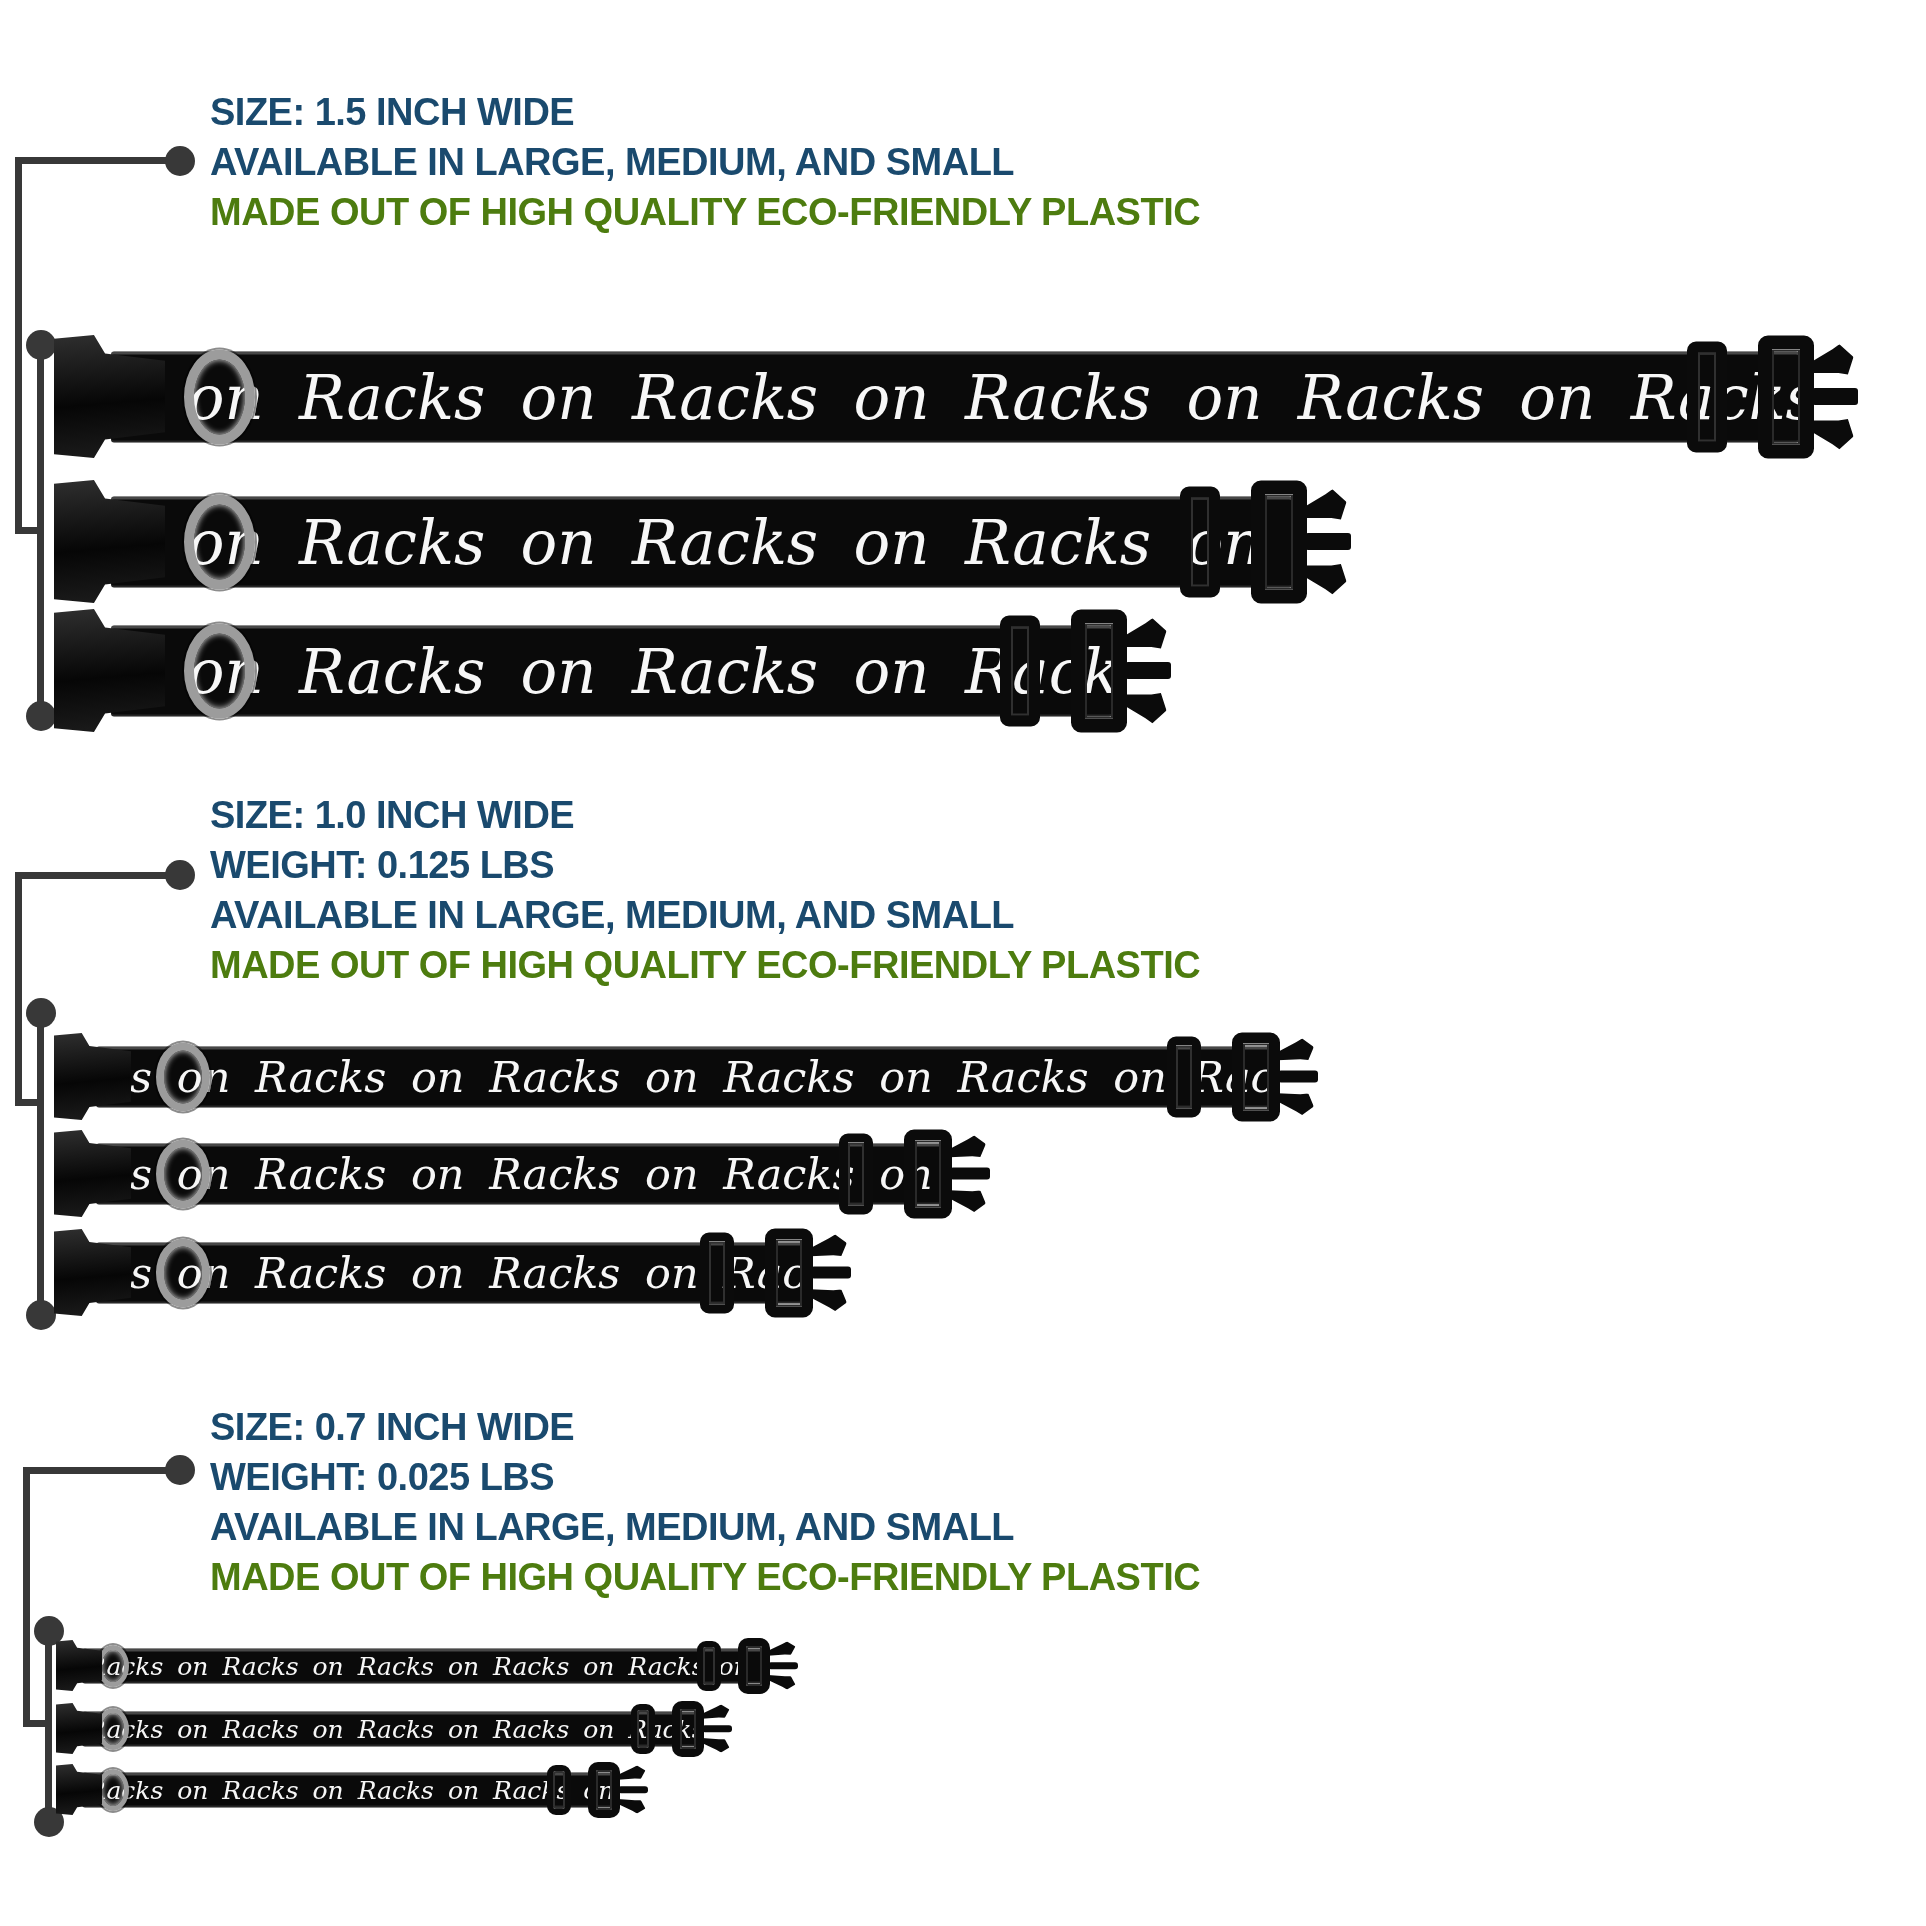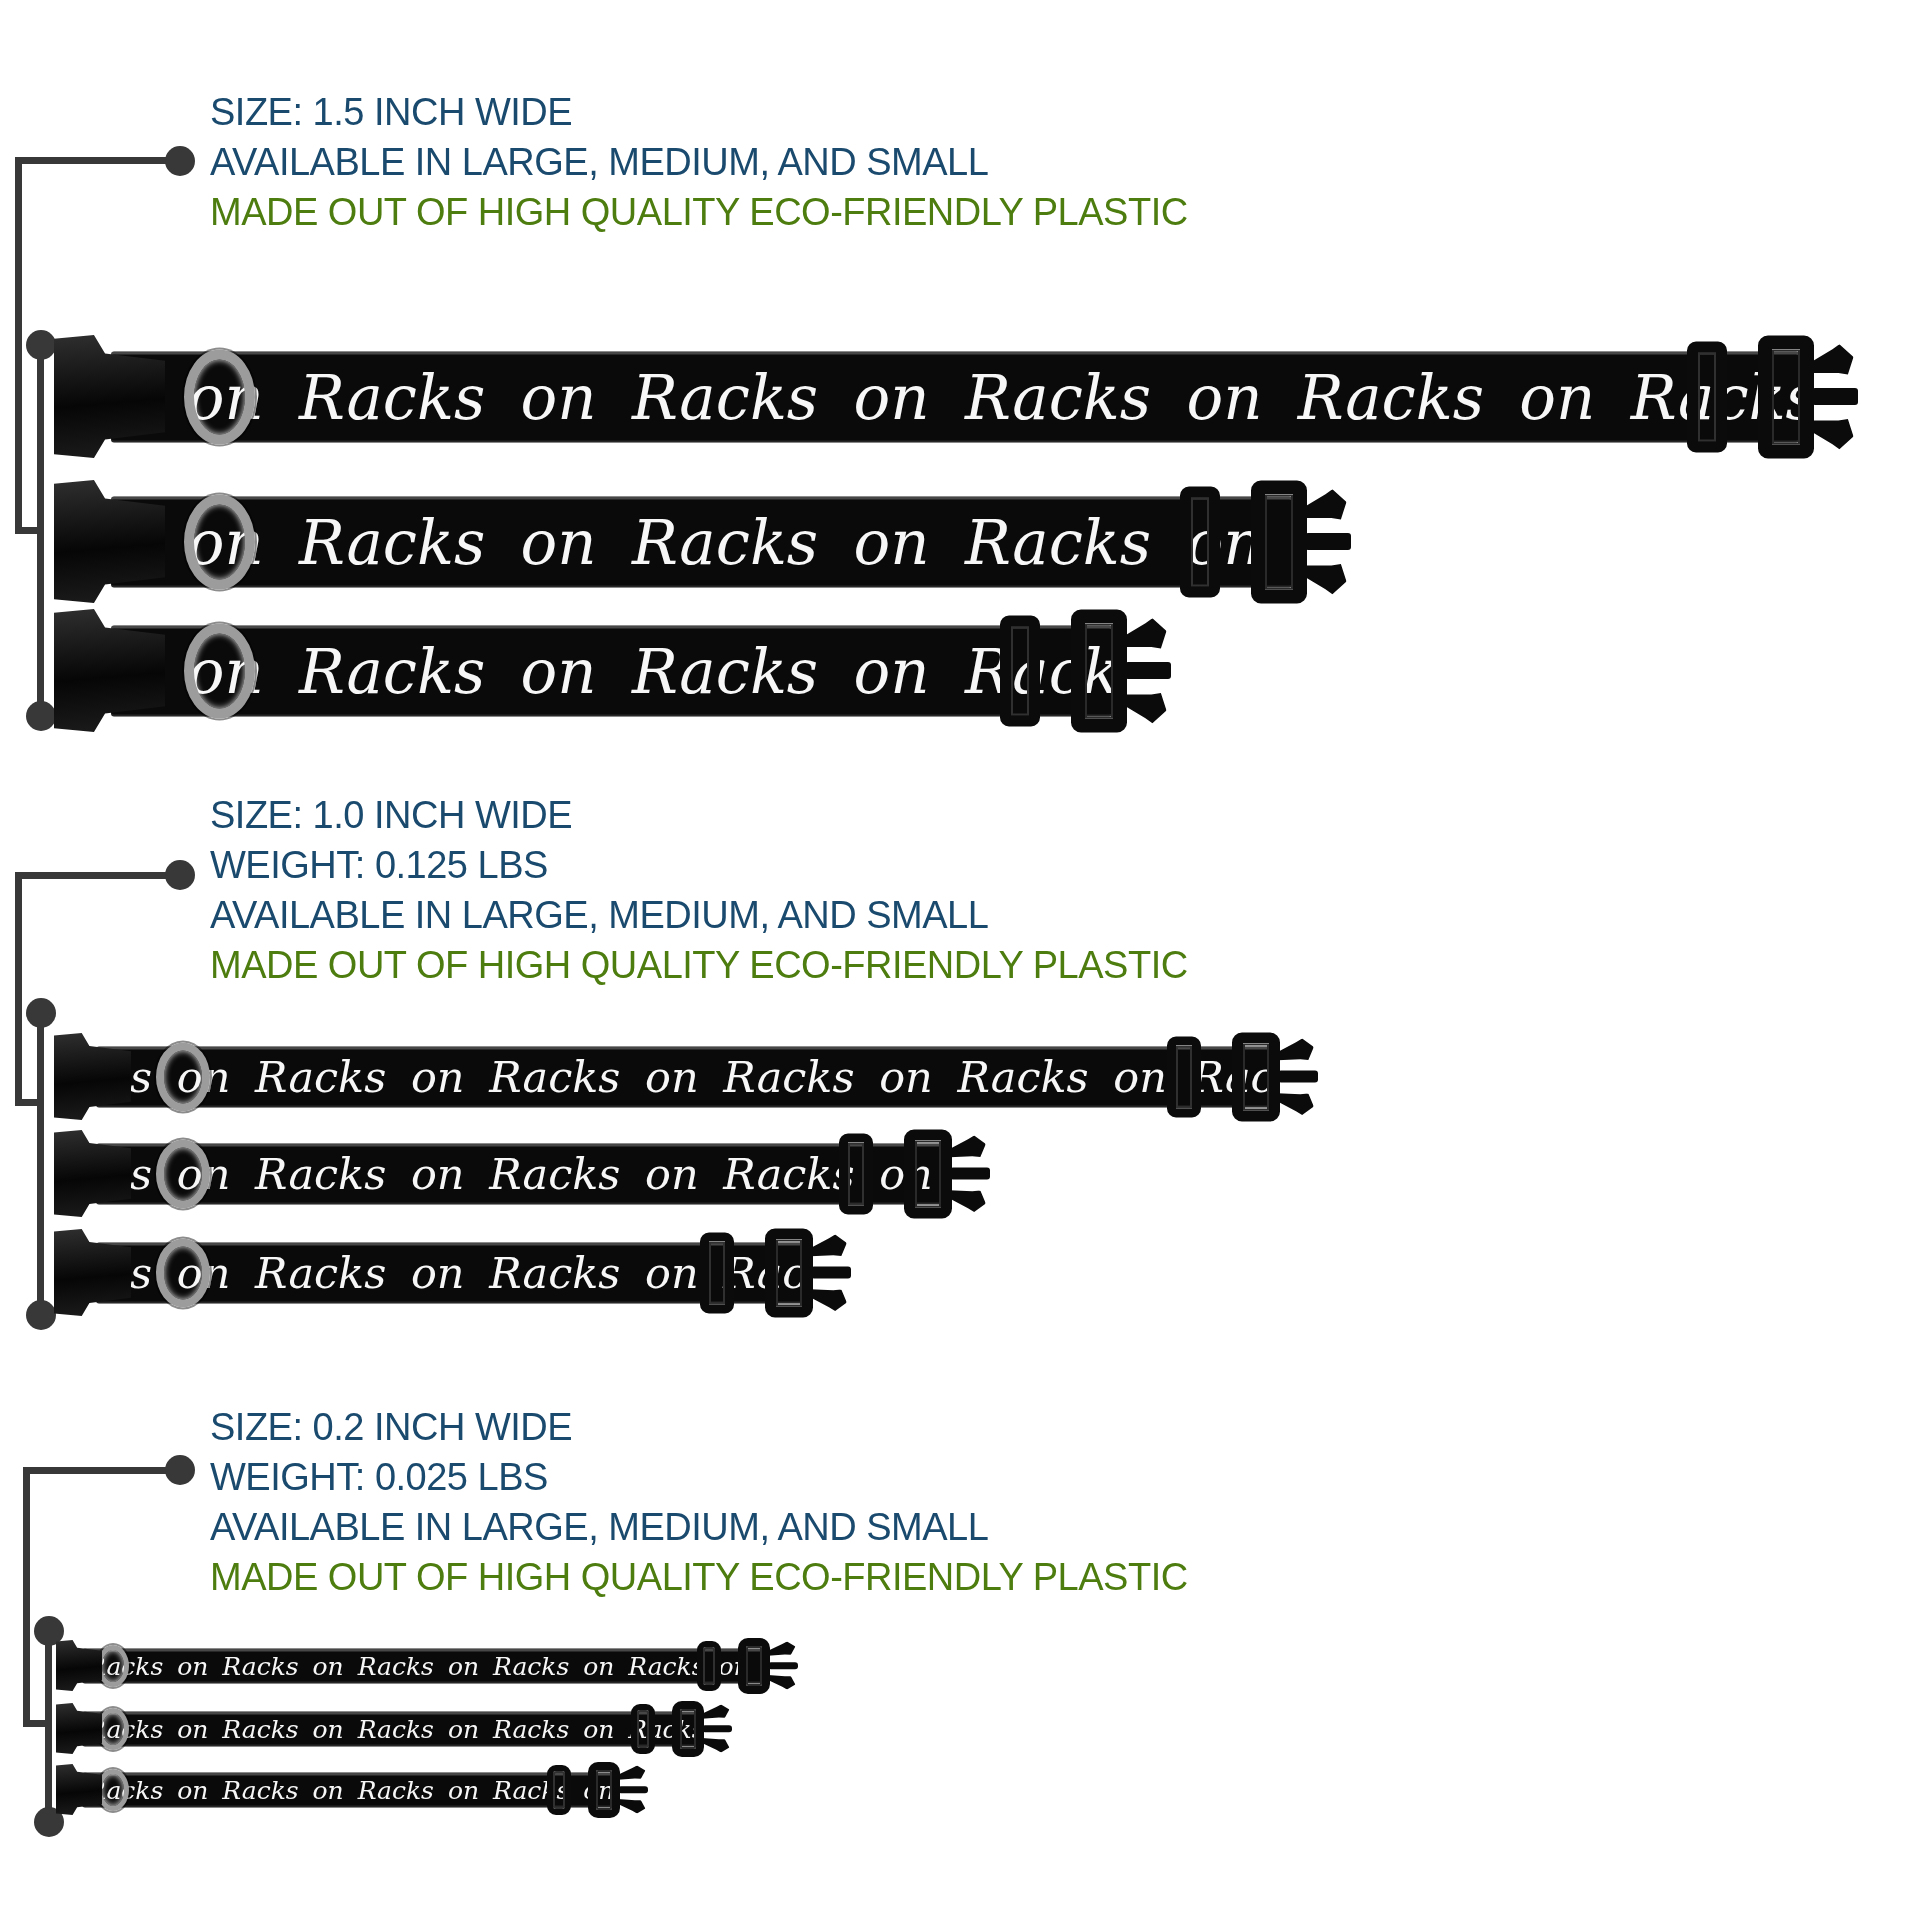--- a/index.html
+++ b/index.html
@@ -2,21 +2,21 @@
 <html><head>
 <meta charset="utf-8">
 <style>
   html,body{margin:0;padding:0;background:#fff;}
   .canvas{position:relative;width:1927px;height:1927px;background:#ffffff;overflow:hidden;
           font-family:"Liberation Sans",sans-serif;}
 
   
   .text-block{position:absolute;left:210px;width:1406px;}
   .tb1{top:87px}.tb2{top:790px}.tb3{top:1402px}
-  .spec-line{font-weight:400;font-size:38px;line-height:50px;color:#1a4a6e;
+  .spec-line{font-weight:700;font-size:38px;line-height:50px;color:#1a4a6e;
              letter-spacing:-0.5px;white-space:nowrap;}
   .spec-line.material{color:#4d7c0f;}
 
   
   .bl{position:absolute;background:#383838;}
   .bdot{position:absolute;width:30px;height:30px;border-radius:50%;background:#383838;}
 
   
   .b1-h1{left:17px;top:157px;width:164px;height:7px}
   .b1-v1{left:15px;top:157px;width:7px;height:376px}
@@ -212,21 +212,21 @@
     <div class="slider"></div>
     <div class="clip-frame"></div>
     <div class="prongs">
         <i class="p-top"></i>
         <i class="p-mid"></i>
         <i class="p-bot"></i>
       </div>
   </div>
 
   <div class="text-block tb3">
-    <div class="spec-line">SIZE: 0.2 INCH WIDE</div>
+    <div class="spec-line">SIZE: 0.7 INCH WIDE</div>
     <div class="spec-line">WEIGHT: 0.025 LBS</div>
     <div class="spec-line">AVAILABLE IN LARGE, MEDIUM, AND SMALL</div>
     <div class="spec-line material">MADE OUT OF HIGH QUALITY ECO-FRIENDLY PLASTIC</div>
   </div>
 
   <div class="bl b3-h1"></div>
   <div class="bl b3-v1"></div>
   <div class="bl b3-h2"></div>
   <div class="bl b3-v2"></div>
   <div class="bdot b3-dtext"></div>

